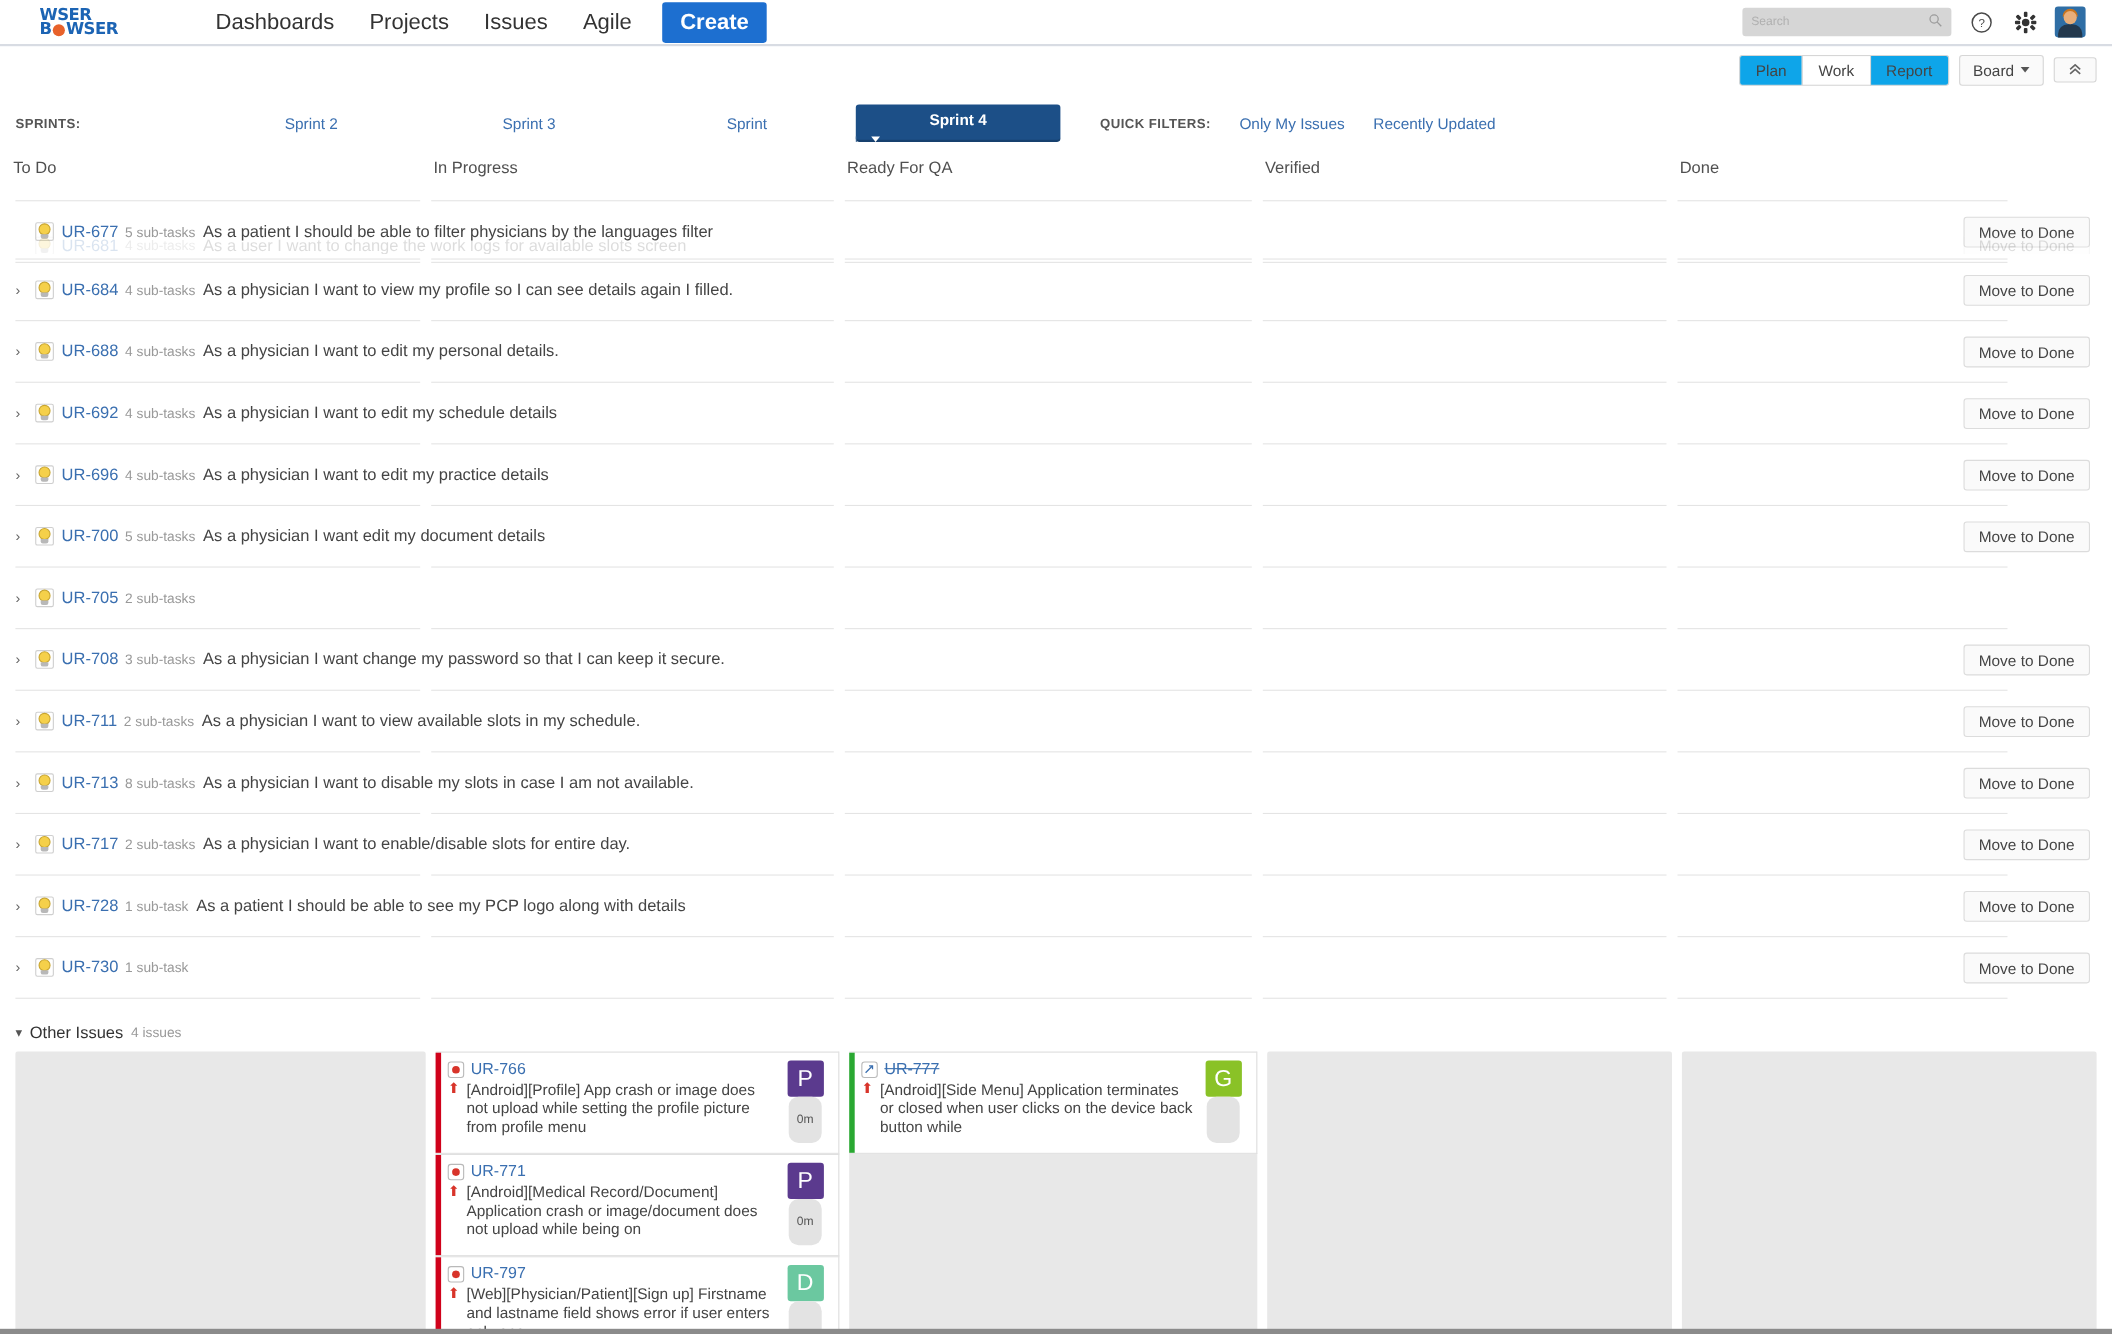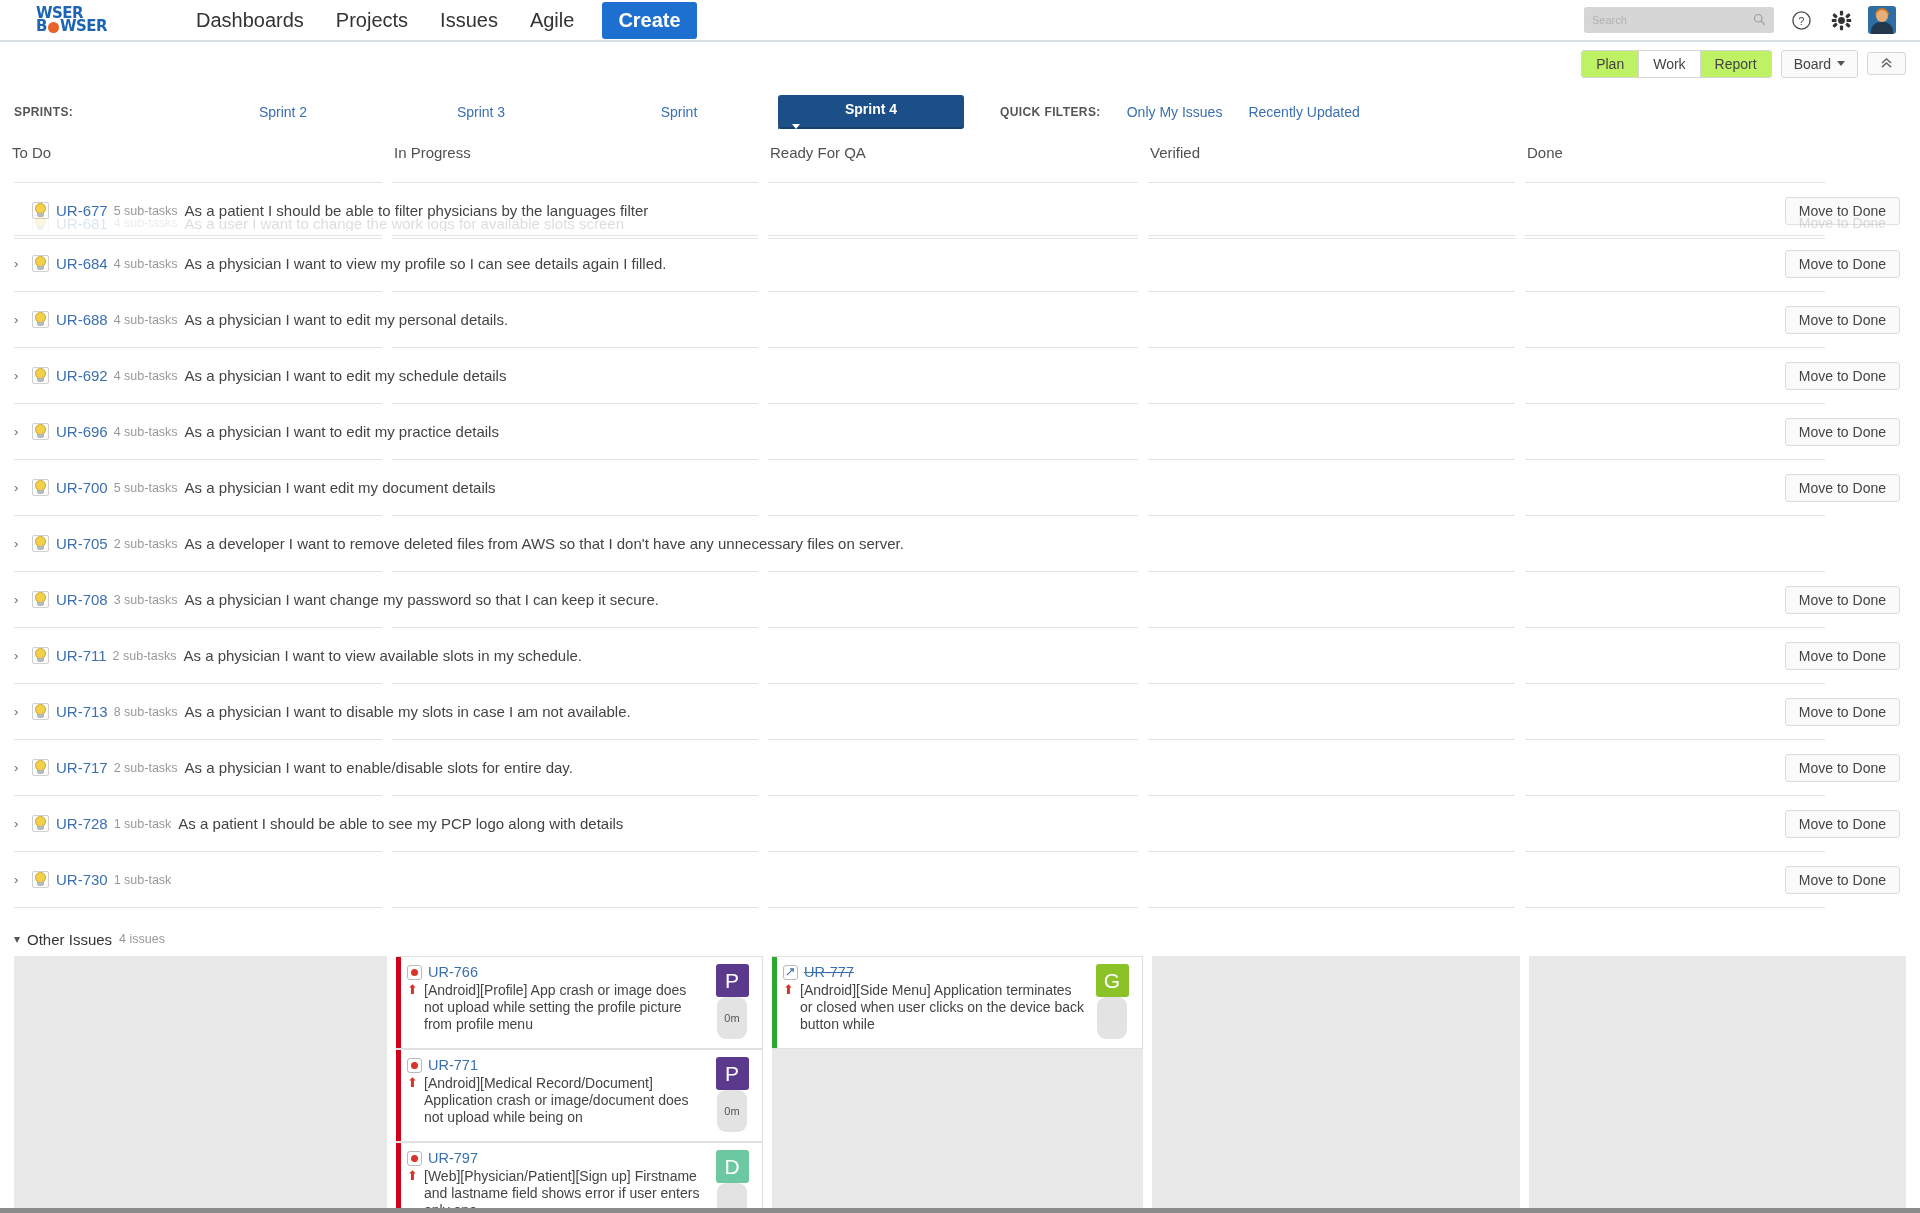--- a/index.html
+++ b/index.html
@@ -71,21 +71,21 @@
     background:#23384d;
   }
 
   
   .toolbar{
     height:43px; display:flex; align-items:center; justify-content:flex-end;
     padding-right:14px; gap:9px; background:#fff;
   }
   .btngroup{ display:flex; }
   .btngroup .tb{
-    border:1px solid #d6d6d6; background:#bef264; color:#444;
+    border:1px solid #d6d6d6; background:#0ea5e9; color:#444;
     font-size:14px; padding:5px 14px; cursor:pointer; margin-left:-1px;
     font-family:"Liberation Sans", sans-serif;
   }
   .btngroup .tb:first-child{ margin-left:0; border-radius:3px 0 0 3px; }
   .btngroup .tb:last-child{ border-radius:0 3px 3px 0; }
   .btngroup .tb.active{ background:#fff; }
   .tbsingle{
     border:1px solid #d6d6d6; background:#fafafa; color:#444;
     font-size:14px; padding:5px 12px; border-radius:3px; cursor:pointer;
     display:flex;align-items:center;gap:6px;
@@ -494,21 +494,20 @@
     </div>
     <div class="issuerow">
       <span class="expander">›</span>
       <span class="bulb">
         <span class="fr"></span>
         <span class="g"></span>
         <span class="b"></span>
       </span>
       <a href="#" class="ikey">UR-705</a>
       <span class="isub">2 sub-tasks</span>
-      <span class="isum">As a developer I want to remove deleted files from AWS so that I don't have any unnecessary files on server.</span>
     </div>
     <div class="rowsep">
       <i style="width:368px;margin-right:10px"></i>
       <i style="width:366px;margin-right:10px"></i>
       <i style="width:370px;margin-right:10px"></i>
       <i style="width:367px;margin-right:10px"></i>
       <i style="width:300px;margin-right:0px"></i>
     </div>
     <div class="issuerow">
       <span class="expander">›</span>

